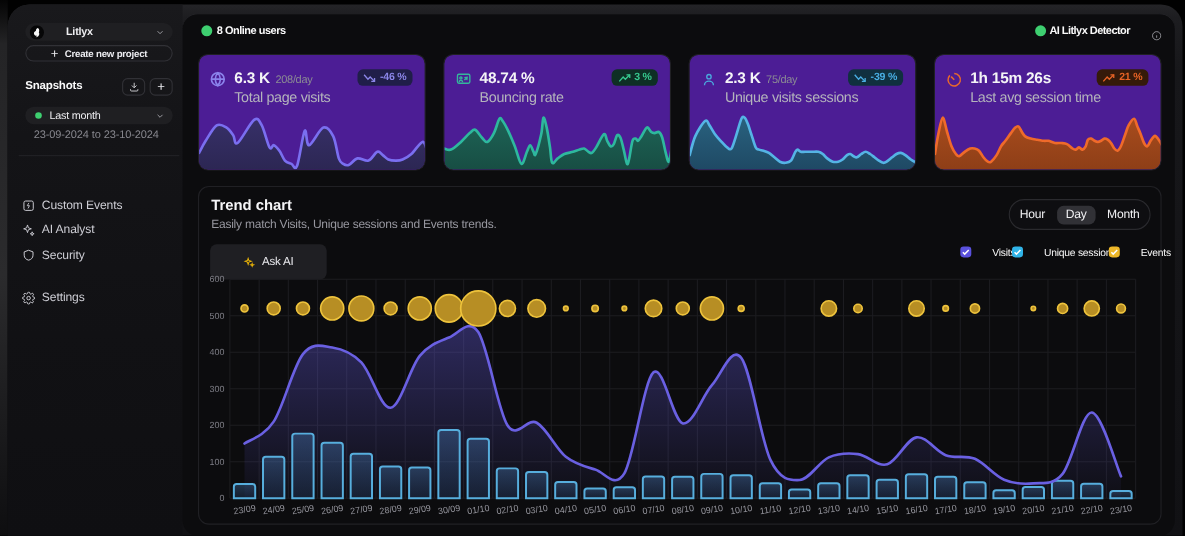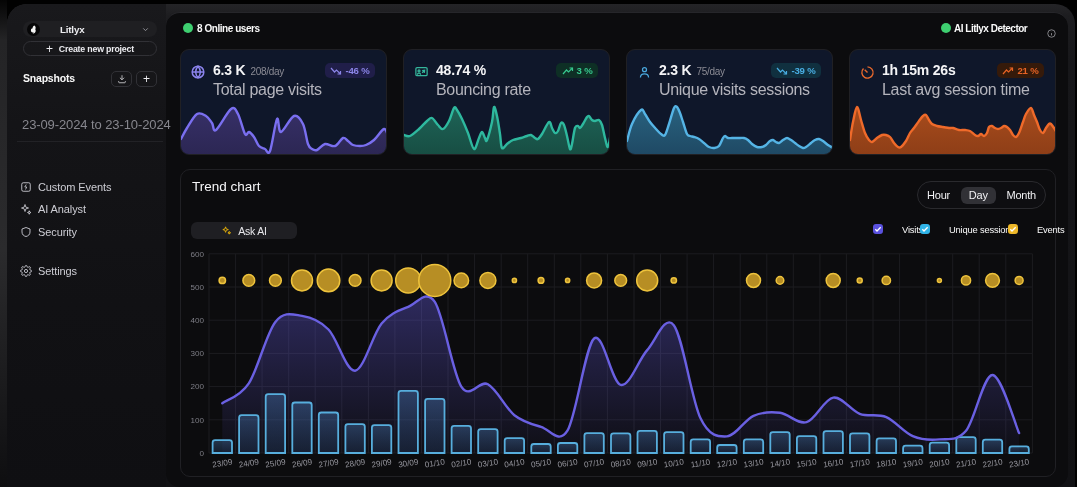--- a/index.html
+++ b/index.html
@@ -20,41 +20,41 @@
 
 .sel { position:absolute; left:23px; width:134px; height:16px; background:#1f1f22;
   border-radius:8px; display:flex; align-items:center; color:#ededf0; }
 .btn-outline { position:absolute; border:1px solid #313136; border-radius:8px;
   display:flex; align-items:center; justify-content:center; color:#ececf0; }
 .navitem { position:absolute; left:16px; width:146px; height:19px; display:flex;
   align-items:center; gap:6px; padding-left:4px; color:#cdcdd4; font-size:11px; letter-spacing:-0.1px; }
 .navitem svg { flex:0 0 auto; }
 
 
-.card { position:absolute; top:49px; width:207px; height:106px; background:#0f172a;
+.card { position:absolute; top:49px; width:207px; height:106px; background:#4c1d95;
   border:1px solid #202024; border-radius:9px; overflow:hidden; }
 .cicon { position:absolute; left:10px; top:15px; }
 .num { position:absolute; left:32px; top:12px; font-size:14px; font-weight:700; color:#f4f4f6; letter-spacing:-0.2px; }
 .num .per { font-size:10px; font-weight:400; color:#8b8b94; margin-left:5px; letter-spacing:-0.3px; }
 .badge { position:absolute; right:11px; top:13px; height:15px; border-radius:5px;
   display:flex; align-items:center; gap:3px; padding:0 5.5px; font-size:9.6px; font-weight:600; letter-spacing:-0.2px; }
-.clabel { position:absolute; left:32px; top:31px; font-size:16px; color:#b4b4bc; letter-spacing:-0.3px; }
+.clabel { position:absolute; left:32px; top:31px; font-size:13px; color:#b4b4bc; letter-spacing:-0.3px; }
 .mini { position:absolute; left:0; bottom:0; }
 
 #trendcard { position:absolute; left:180px; top:169px; width:876px; height:308px;
   background:#0c0c0e; border:1px solid #202024; border-radius:10px; }
 .trend { position:absolute; left:0; top:0; }
 .seg { position:absolute; right:9px; top:11px; width:129px; height:28px; background:#0e0e11;
   border:1px solid #2a2a2e; border-radius:14px; display:flex; align-items:center;
   justify-content:space-between; padding:0 9px; font-size:11px; color:#f0f0f3; letter-spacing:-0.2px; }
 .seg .on { background:#313136; border-radius:6px; padding:2.5px 8px; }
 .legend { position:absolute; top:53px; height:12px; display:flex; align-items:center; gap:19px;
   font-size:9.4px; color:#fafafa; letter-spacing:-0.2px; }
 .cbox { width:10px; height:10px; border-radius:3px; display:flex; align-items:center; justify-content:center; }
-#askai { position:absolute; left:10px; top:52px; width:106px; height:17px; background:#1f1f23;
+#askai { position:absolute; left:10px; top:52px; width:106px; height:32px; background:#1f1f23;
   border-radius:6px; display:flex; align-items:center; justify-content:center; gap:6px;
   font-size:10.5px; color:#e8e8ec; letter-spacing:-0.2px; }
 .dot { border-radius:50%; background:#3ecf70; }
 </style></head>
 <body>
 <div id="stage">
 <div id="lstrip"></div>
 <div id="frame"></div>
 <div id="sidebar"></div>
 <div id="panel"></div>
@@ -78,21 +78,30 @@
 </div>
 <div class="abs" style="left:23px;top:72px;font-size:10.5px;font-weight:700;letter-spacing:-0.2px;color:#fafafa">Snapshots</div>
 <div class="btn-outline" style="left:111px;top:71px;width:21px;height:16px;border-radius:5px">
       <svg width="10" height="10" viewBox="0 0 24 24" fill="none" stroke="#d6d6da" stroke-width="2">
         <path d="M12 3v10"></path>
         <path d="M7 9l5 5 5-5"></path>
         <path d="M4 17v2a2 2 0 0 0 2 2h12a2 2 0 0 0 2-2v-2"></path>
       </svg>
     </div>
 <div class="btn-outline" style="left:136px;top:71px;width:21px;height:16px;border-radius:5px;font-size:12px;font-weight:400">+</div>
-<div class="abs" style="left:22px;top:117px;width:159px;font-size:13px;letter-spacing:-0.1px;color:#87878e">23-09-2024 to 23-10-2024</div>
+<div class="sel" style="top:97px">
+  <span class="dot" style="width:6px;height:6px;margin-left:9px"></span>
+  <span style="margin-left:7px;font-size:9.8px;letter-spacing:-0.2px">Last month</span>
+  <span style="margin-left:auto;margin-right:7px;display:flex">
+        <svg width="9" height="9" viewBox="0 0 24 24" fill="none" stroke="#9a9aa0" stroke-width="2.4">
+          <path d="M6 9l6 6 6-6"></path>
+        </svg>
+      </span>
+</div>
+<div class="abs" style="left:8px;top:117px;width:159px;text-align:center;font-size:10px;letter-spacing:-0.1px;color:#87878e">23-09-2024 to 23-10-2024</div>
 <div class="abs" style="left:17px;top:141px;width:146px;height:1px;background:#222226"></div>
 
 <div class="navitem" style="top:177.5px">
       <svg width="12" height="12" viewBox="0 0 24 24" fill="none" stroke="#cbcbd2" stroke-width="1.8">
         <rect x="3.5" y="3.5" width="17" height="17" rx="3"></rect>
         <path d="M12.5 7l-3 5h4l-2.5 5" stroke-width="1.6"></path>
       </svg>
       <span>Custom Events</span>
     </div>
 <div class="navitem" style="top:222px">
@@ -225,21 +234,22 @@
 <stop offset="0" stop-color="#a84c1d"></stop>
             <stop offset="1" stop-color="#8a3c16"></stop>
           </linearGradient>
         </defs>
 <path d="M0.0,38.0C0.5,35.0,1.8,25.5,3.0,20.0C4.2,14.5,5.7,5.3,7.0,5.0C8.3,4.7,9.7,13.7,11.0,18.0C12.3,22.3,13.7,27.7,15.0,31.0C16.3,34.3,17.8,36.5,19.0,38.0C20.2,39.5,20.7,40.3,22.0,40.0C23.3,39.7,25.3,37.2,27.0,36.0C28.7,34.8,30.5,33.5,32.0,33.0C33.5,32.5,34.7,32.7,36.0,33.0C37.3,33.3,38.7,33.7,40.0,35.0C41.3,36.3,42.7,39.3,44.0,41.0C45.3,42.7,46.8,44.3,48.0,45.0C49.2,45.7,49.7,46.0,51.0,45.0C52.3,44.0,54.5,41.3,56.0,39.0C57.5,36.7,58.7,33.2,60.0,31.0C61.3,28.8,62.5,28.0,64.0,26.0C65.5,24.0,67.5,21.0,69.0,19.0C70.5,17.0,71.8,15.0,73.0,14.0C74.2,13.0,75.0,12.3,76.0,13.0C77.0,13.7,78.0,16.5,79.0,18.0C80.0,19.5,80.7,21.0,82.0,22.0C83.3,23.0,85.2,23.5,87.0,24.0C88.8,24.5,91.0,24.7,93.0,25.0C95.0,25.3,97.3,25.8,99.0,26.0C100.7,26.2,101.3,25.7,103.0,26.0C104.7,26.3,107.0,27.7,109.0,28.0C111.0,28.3,113.2,27.8,115.0,28.0C116.8,28.2,118.3,28.2,120.0,29.0C121.7,29.8,123.7,32.2,125.0,33.0C126.3,33.8,127.0,34.2,128.0,34.0C129.0,33.8,130.0,32.0,131.0,32.0C132.0,32.0,133.0,34.2,134.0,34.0C135.0,33.8,136.2,32.5,137.0,31.0C137.8,29.5,138.2,26.2,139.0,25.0C139.8,23.8,141.0,23.8,142.0,24.0C143.0,24.2,144.0,25.5,145.0,26.0C146.0,26.5,147.0,27.0,148.0,27.0C149.0,27.0,150.0,26.5,151.0,26.0C152.0,25.5,153.0,24.2,154.0,24.0C155.0,23.8,156.0,24.3,157.0,25.0C158.0,25.7,159.0,26.7,160.0,28.0C161.0,29.3,162.0,31.8,163.0,33.0C164.0,34.2,165.0,35.3,166.0,35.0C167.0,34.7,167.8,33.5,169.0,31.0C170.2,28.5,171.8,23.2,173.0,20.0C174.2,16.8,174.7,14.3,176.0,12.0C177.3,9.7,179.7,5.8,181.0,6.0C182.3,6.2,183.0,10.7,184.0,13.0C185.0,15.3,186.0,17.5,187.0,20.0C188.0,22.5,189.0,26.2,190.0,28.0C191.0,29.8,192.0,31.3,193.0,31.0C194.0,30.7,195.0,27.5,196.0,26.0C197.0,24.5,198.2,22.7,199.0,22.0C199.8,21.3,200.2,21.3,201.0,22.0C201.8,22.7,203.0,24.5,204.0,26.0C205.0,27.5,206.5,30.2,207.0,31.0L207,60L0,60Z" fill="url(#g4)"></path>
 <path d="M0.0,38.0C0.5,35.0,1.8,25.5,3.0,20.0C4.2,14.5,5.7,5.3,7.0,5.0C8.3,4.7,9.7,13.7,11.0,18.0C12.3,22.3,13.7,27.7,15.0,31.0C16.3,34.3,17.8,36.5,19.0,38.0C20.2,39.5,20.7,40.3,22.0,40.0C23.3,39.7,25.3,37.2,27.0,36.0C28.7,34.8,30.5,33.5,32.0,33.0C33.5,32.5,34.7,32.7,36.0,33.0C37.3,33.3,38.7,33.7,40.0,35.0C41.3,36.3,42.7,39.3,44.0,41.0C45.3,42.7,46.8,44.3,48.0,45.0C49.2,45.7,49.7,46.0,51.0,45.0C52.3,44.0,54.5,41.3,56.0,39.0C57.5,36.7,58.7,33.2,60.0,31.0C61.3,28.8,62.5,28.0,64.0,26.0C65.5,24.0,67.5,21.0,69.0,19.0C70.5,17.0,71.8,15.0,73.0,14.0C74.2,13.0,75.0,12.3,76.0,13.0C77.0,13.7,78.0,16.5,79.0,18.0C80.0,19.5,80.7,21.0,82.0,22.0C83.3,23.0,85.2,23.5,87.0,24.0C88.8,24.5,91.0,24.7,93.0,25.0C95.0,25.3,97.3,25.8,99.0,26.0C100.7,26.2,101.3,25.7,103.0,26.0C104.7,26.3,107.0,27.7,109.0,28.0C111.0,28.3,113.2,27.8,115.0,28.0C116.8,28.2,118.3,28.2,120.0,29.0C121.7,29.8,123.7,32.2,125.0,33.0C126.3,33.8,127.0,34.2,128.0,34.0C129.0,33.8,130.0,32.0,131.0,32.0C132.0,32.0,133.0,34.2,134.0,34.0C135.0,33.8,136.2,32.5,137.0,31.0C137.8,29.5,138.2,26.2,139.0,25.0C139.8,23.8,141.0,23.8,142.0,24.0C143.0,24.2,144.0,25.5,145.0,26.0C146.0,26.5,147.0,27.0,148.0,27.0C149.0,27.0,150.0,26.5,151.0,26.0C152.0,25.5,153.0,24.2,154.0,24.0C155.0,23.8,156.0,24.3,157.0,25.0C158.0,25.7,159.0,26.7,160.0,28.0C161.0,29.3,162.0,31.8,163.0,33.0C164.0,34.2,165.0,35.3,166.0,35.0C167.0,34.7,167.8,33.5,169.0,31.0C170.2,28.5,171.8,23.2,173.0,20.0C174.2,16.8,174.7,14.3,176.0,12.0C177.3,9.7,179.7,5.8,181.0,6.0C182.3,6.2,183.0,10.7,184.0,13.0C185.0,15.3,186.0,17.5,187.0,20.0C188.0,22.5,189.0,26.2,190.0,28.0C191.0,29.8,192.0,31.3,193.0,31.0C194.0,30.7,195.0,27.5,196.0,26.0C197.0,24.5,198.2,22.7,199.0,22.0C199.8,21.3,200.2,21.3,201.0,22.0C201.8,22.7,203.0,24.5,204.0,26.0C205.0,27.5,206.5,30.2,207.0,31.0" fill="none" stroke="#ef6a2a" stroke-width="2.4" stroke-linejoin="round" stroke-linecap="round"></path>
 </svg>
 </div>
 
 <div id="trendcard">
-  <div class="abs" style="left:11px;top:9px;font-size:13.5px;font-weight:400;color:#f6f6f8">Trend chart</div>
+  <div class="abs" style="left:11px;top:9px;font-size:13.5px;font-weight:700;color:#f6f6f8">Trend chart</div>
+  <div class="abs" style="left:11px;top:28px;font-size:10.9px;color:#97979f;letter-spacing:-0.2px">Easily match Visits, Unique sessions and Events trends.</div>
   <div class="seg">
         <span>Hour</span>
         <span class="on">Day</span>
         <span>Month</span>
       </div>
   <div id="askai">
         <svg width="11" height="11" viewBox="0 0 24 24" fill="none" stroke="#e9b308" stroke-width="2">
           <path d="M10 4l1.5 4.5L16 10l-4.5 1.5L10 16l-1.5-4.5L4 10l4.5-1.5z"></path>
           <path d="M18 14l.8 2.2L21 17l-2.2.8L18 20l-.8-2.2L15 17l2.2-.8z"></path>
         </svg>

